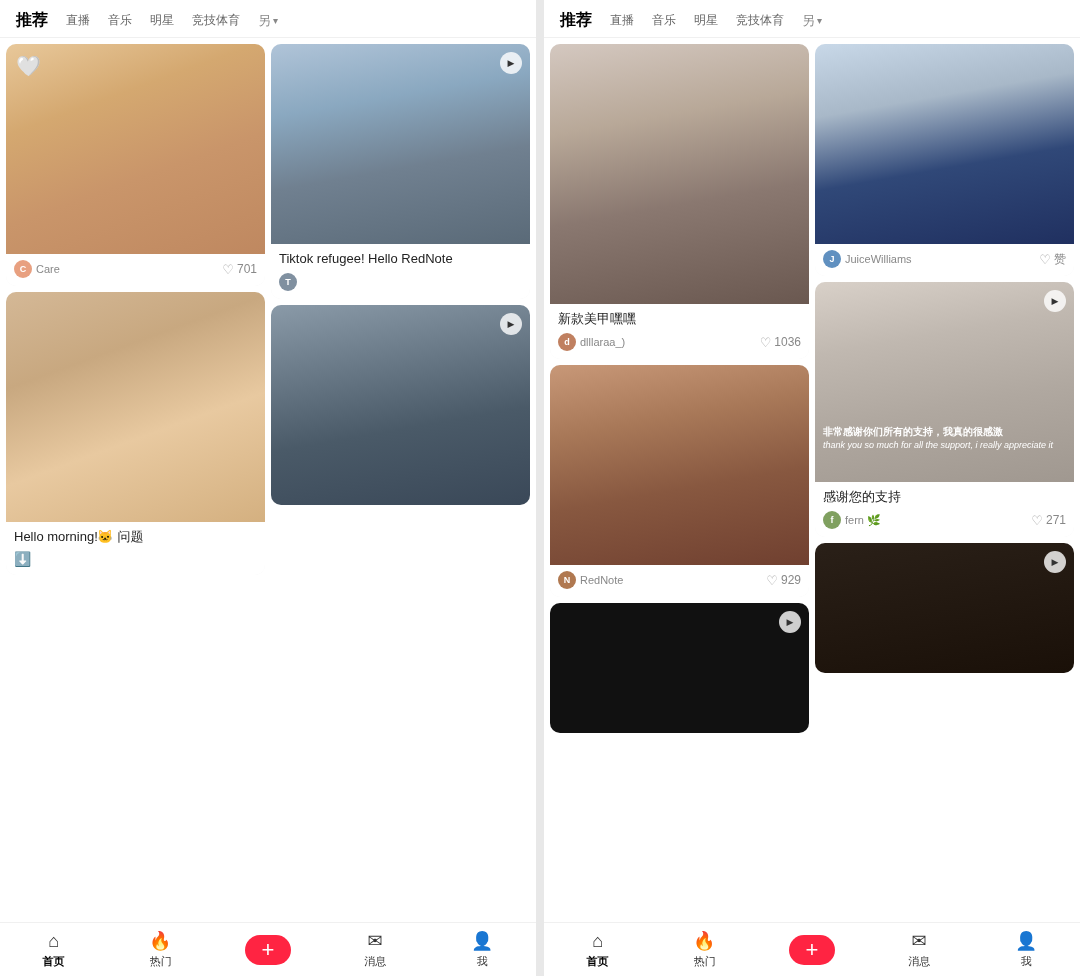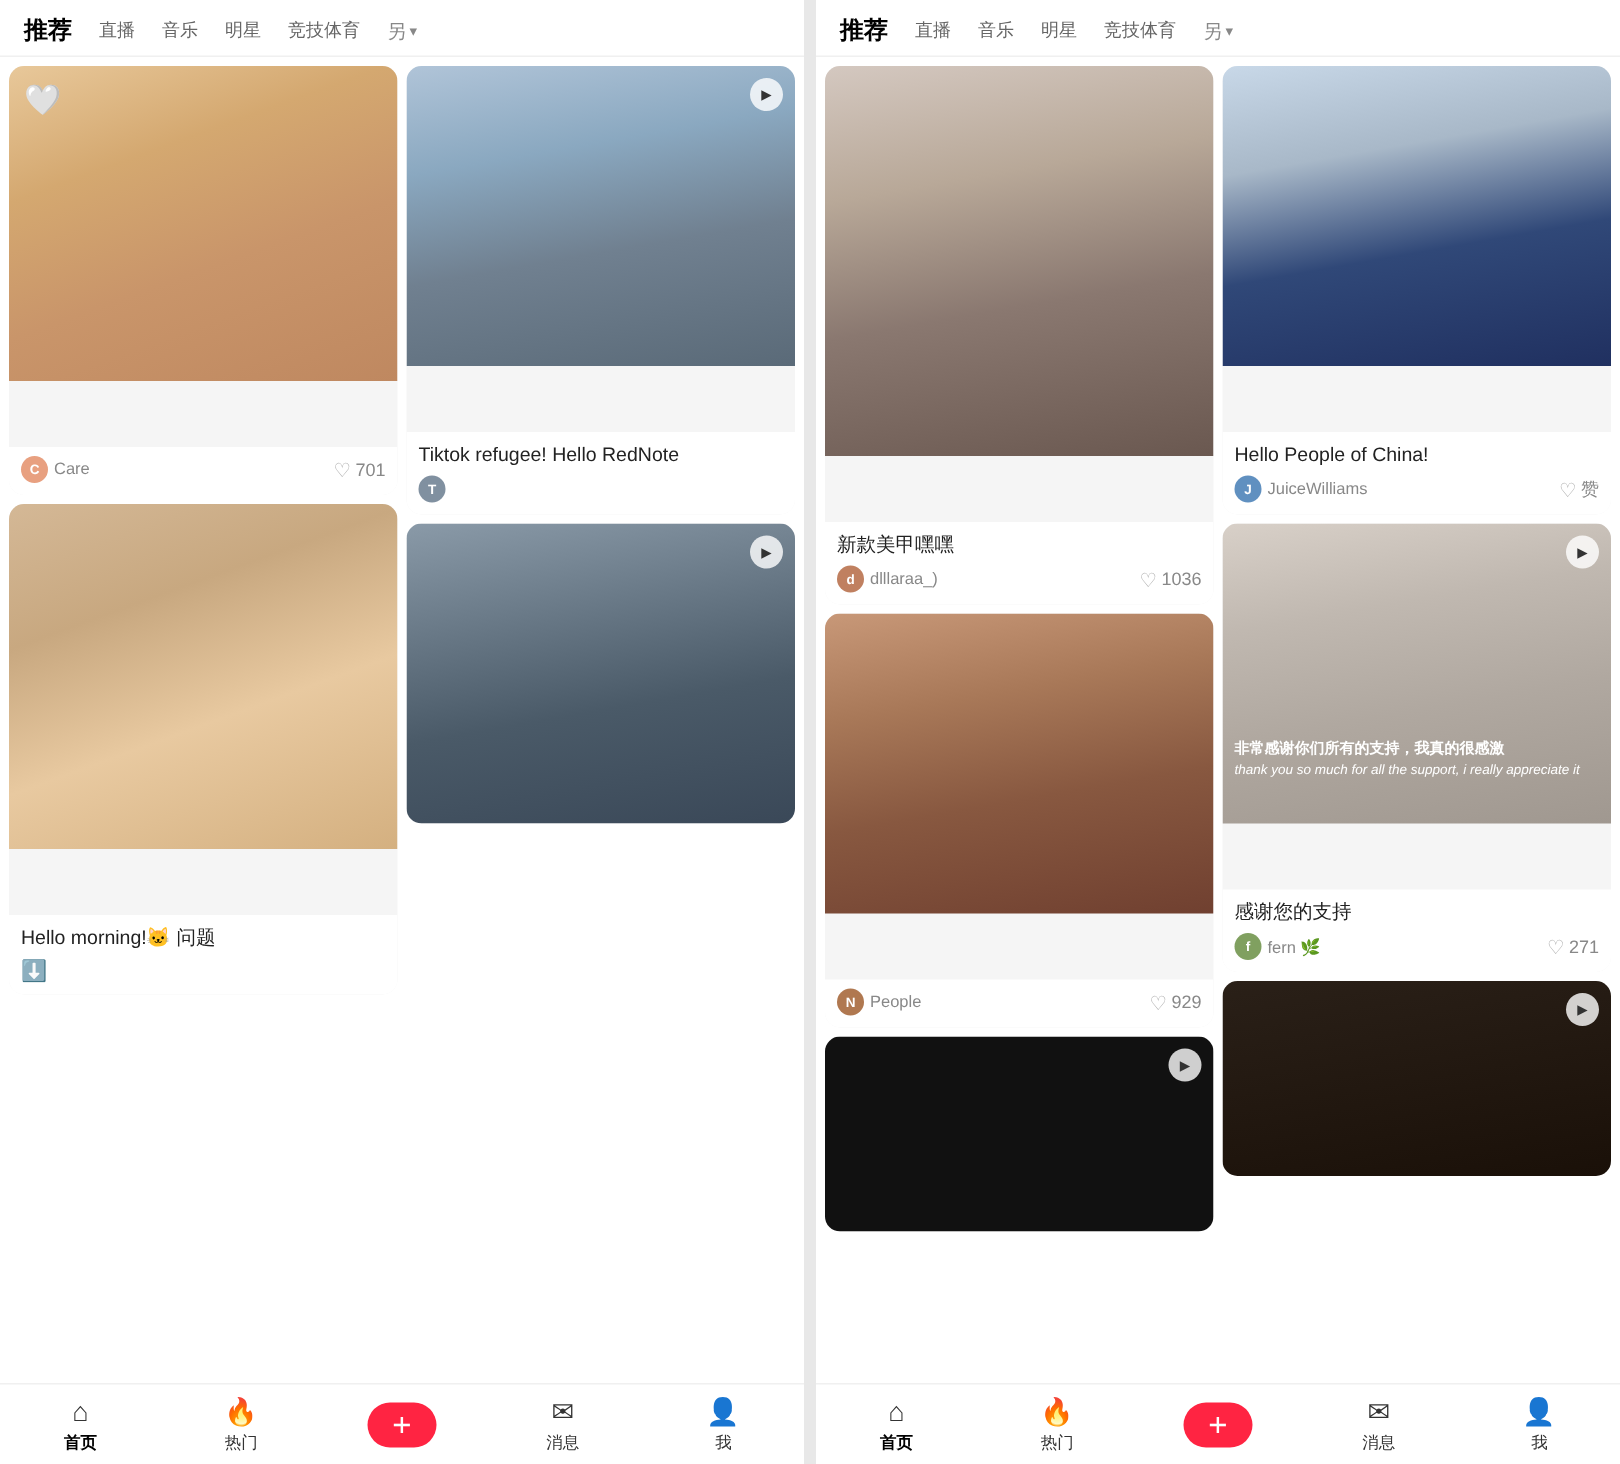--- a/index.html
+++ b/index.html
@@ -103,21 +103,20 @@
       display: flex;
       align-items: center;
       justify-content: center;
       font-size: 9px;
       color: #333;
     }
 
     .card-info {
       padding: 6px 8px 8px;
       background: #fff;
-      margin-top: 44px;
     }
     .card-title {
       font-size: 13px;
       color: #222;
       line-height: 1.4;
       margin-bottom: 5px;
       display: -webkit-box;
       -webkit-line-clamp: 2;
       -webkit-box-orient: vertical;
       overflow: hidden;
@@ -410,21 +409,21 @@
             </div>
           </div>
         </div>
 
         <div class="card">
           <div class="card-img img-haircut-girl"></div>
           <div class="card-info">
             <div class="card-meta">
               <div class="card-author">
                 <div class="avatar-circle" style="background:#b07850;">N</div>
-                <span class="author-name">People</span>
+                <span class="author-name">RedNote</span>
               </div>
               <div class="like-section">
                 <span class="heart-icon">♡</span>
                 <span>929</span>
               </div>
             </div>
           </div>
         </div>
 
         <div class="card">
@@ -432,21 +431,20 @@
             <div class="play-icon">▶</div>
           </div>
         </div>
       </div>
 
       <div class="masonry-col">
 
         <div class="card">
           <div class="card-img img-prof-man"></div>
           <div class="card-info">
-            <div class="card-title">Hello People of China!</div>
             <div class="card-meta">
               <div class="card-author">
                 <div class="avatar-circle" style="background:#6090c0;">J</div>
                 <span class="author-name">JuiceWilliams</span>
               </div>
               <div class="like-section">
                 <span class="heart-icon">♡</span>
                 <span>赞</span>
               </div>
             </div>

